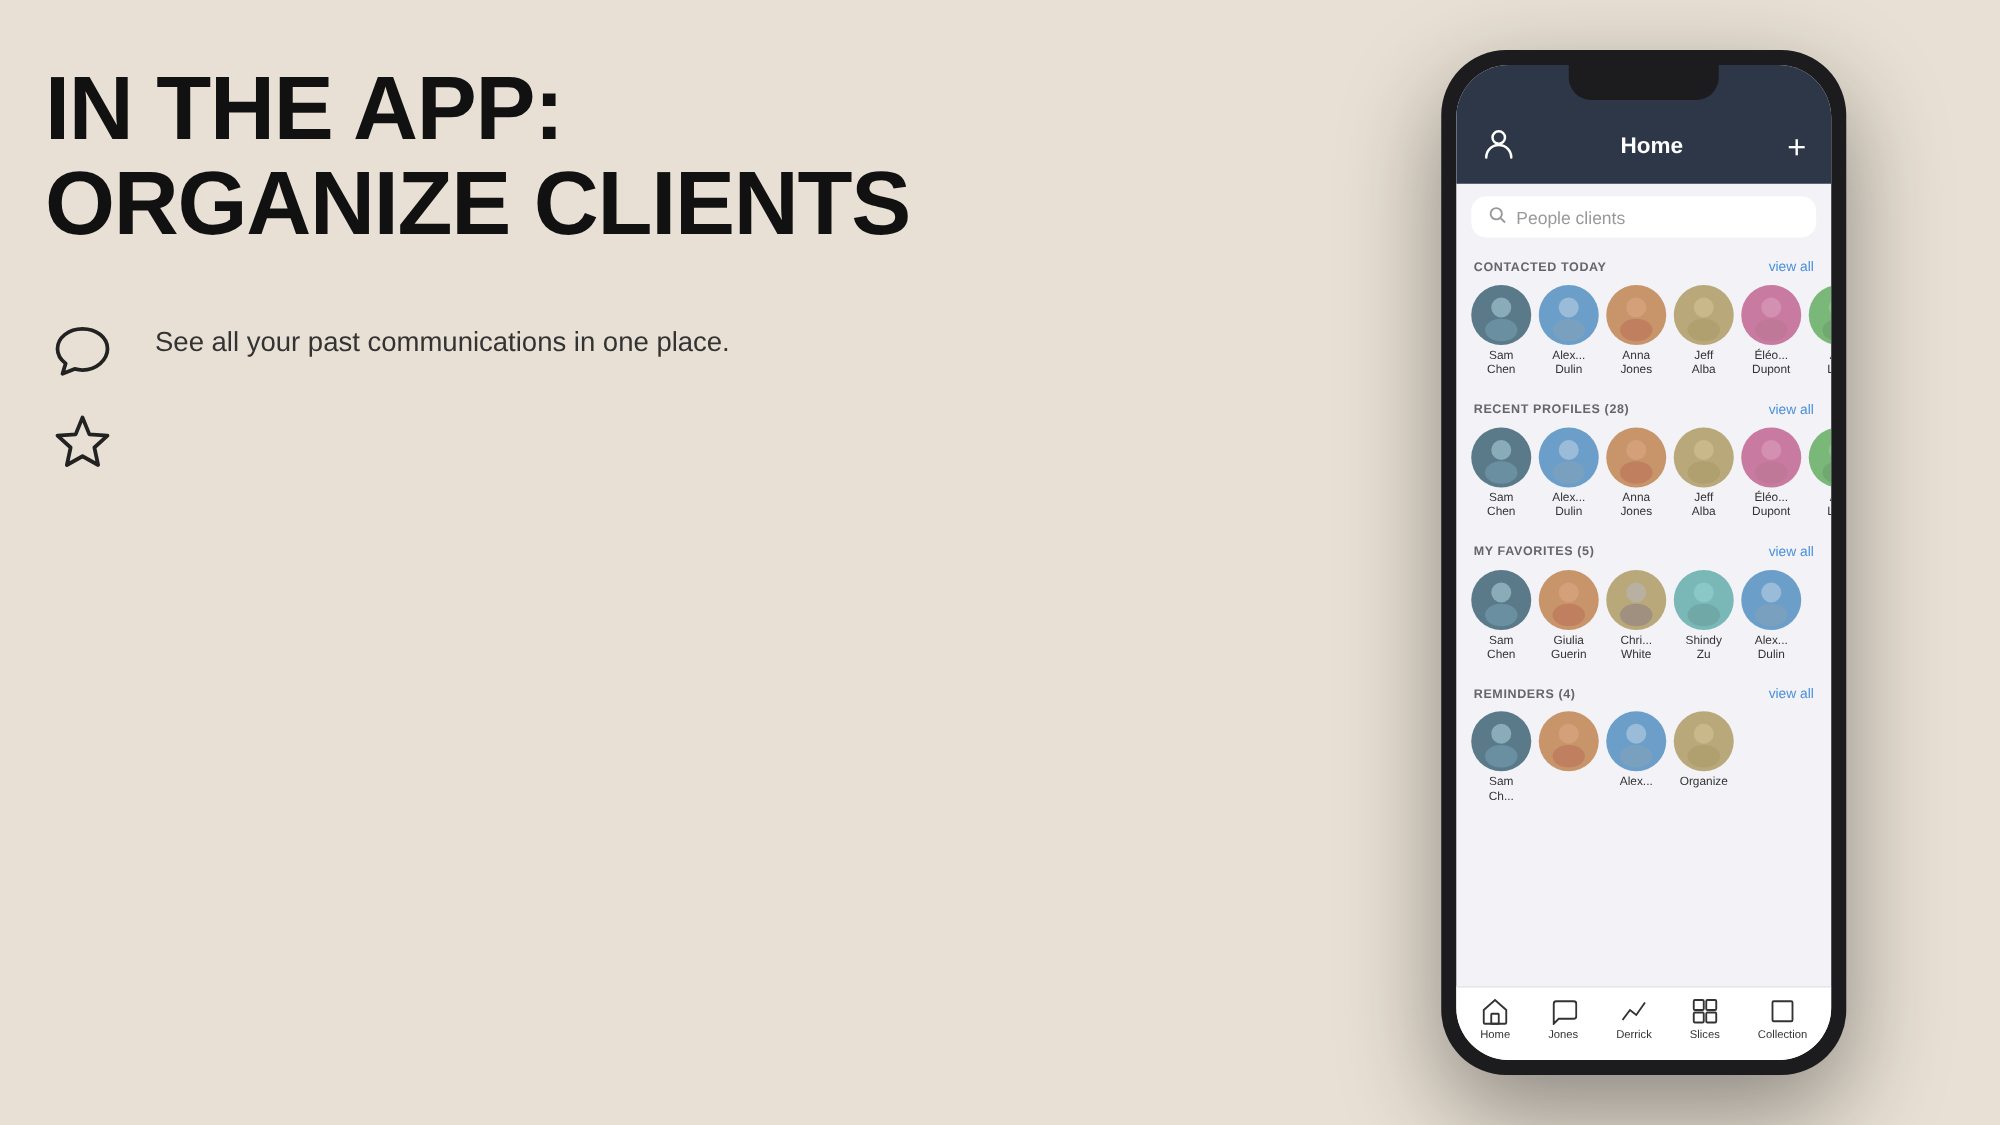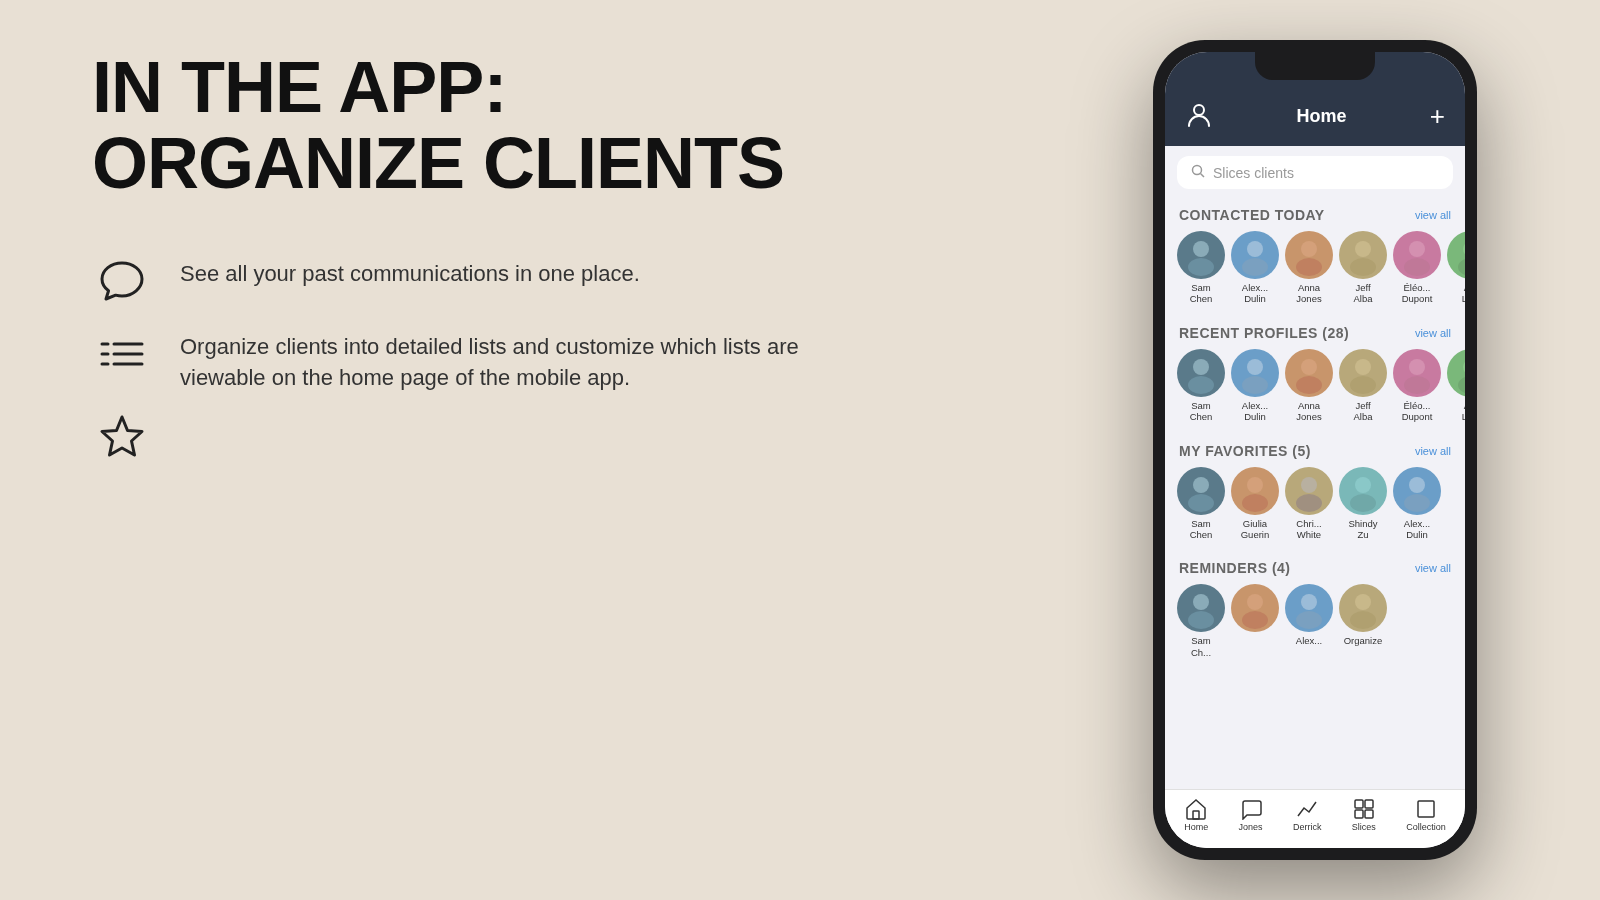--- a/index.html
+++ b/index.html
@@ -8,21 +8,21 @@
       height: 900px;
       background-color: #e8e0d4;
       font-family: -apple-system, BlinkMacSystemFont, 'Segoe UI', sans-serif;
       display: flex;
       overflow: hidden;
     }
 
     
     .left-panel {
       flex: 1;
-      padding: 50px 92px;
+      padding: 50px 36px;
       display: flex;
       flex-direction: column;
       justify-content: flex-start;
     }
 
     .main-title {
       font-size: 72px;
       font-weight: 900;
       line-height: 1.05;
       color: #111;
@@ -164,21 +164,21 @@
     }
 
     .section-header {
       display: flex;
       justify-content: space-between;
       align-items: center;
       padding: 8px 14px 4px;
     }
 
     .section-label {
-      font-size: 14px;
+      font-size: 10px;
       font-weight: 600;
       color: #666;
       text-transform: uppercase;
       letter-spacing: 0.5px;
     }
 
     .section-viewall {
       font-size: 11px;
       color: #4a90d9;
     }
@@ -264,33 +264,20 @@
 
     <div class="feature-item">
       <div class="feature-icon">
         <svg viewBox="0 0 52 52" fill="none" stroke="#222" stroke-width="3" stroke-linecap="round" stroke-linejoin="round">
           <path d="M26 8C14.954 8 6 15.163 6 24c0 4.627 2.507 8.793 6.545 11.727L10 44l9.636-3.855C21.677 40.69 23.786 41 26 41c11.046 0 20-8.059 20-17S37.046 8 26 8z"></path>
         </svg>
       </div>
       <p class="feature-text">See all your past communications in one place.</p>
     </div>
 
-    <div class="feature-item">
-      <div class="feature-icon">
-        <svg viewBox="0 0 52 52" fill="none" stroke="#222" stroke-width="3" stroke-linecap="round">
-          <line x1="6" y1="16" x2="12" y2="16"></line>
-          <line x1="18" y1="16" x2="46" y2="16"></line>
-          <line x1="6" y1="26" x2="12" y2="26"></line>
-          <line x1="18" y1="26" x2="46" y2="26"></line>
-          <line x1="6" y1="36" x2="12" y2="36"></line>
-          <line x1="18" y1="36" x2="46" y2="36"></line>
-        </svg>
-      </div>
-      <p class="feature-text">Organize clients into detailed lists and customize which lists are viewable on the home page of the mobile app.</p>
-    </div>
 
     <div class="feature-item">
       <div class="feature-icon">
         <svg viewBox="0 0 52 52" fill="none" stroke="#222" stroke-width="3" stroke-linecap="round" stroke-linejoin="round">
           <polygon points="26,6 31.5,19.5 46,20.5 35.5,30 38.5,44 26,37 13.5,44 16.5,30 6,20.5 20.5,19.5"></polygon>
         </svg>
       </div>
     </div>
 
 
@@ -313,21 +300,21 @@
         <span class="app-header-plus">+</span>
       </div>
 
       <div class="app-search">
         <span class="search-icon-small">
           <svg width="14" height="14" viewBox="0 0 14 14" fill="none" stroke="#999" stroke-width="1.5">
             <circle cx="6" cy="6" r="4.5"></circle>
             <line x1="9.5" y1="9.5" x2="13" y2="13"></line>
           </svg>
         </span>
-        <span class="search-placeholder">Slices clients</span>
+        <span class="search-placeholder">People clients</span>
       </div>
 
       <div class="app-content">
 
         <div class="section">
           <div class="section-header">
             <span class="section-label">CONTACTED TODAY</span>
             <span class="section-viewall">view all</span>
           </div>
           <div class="avatars-row">

